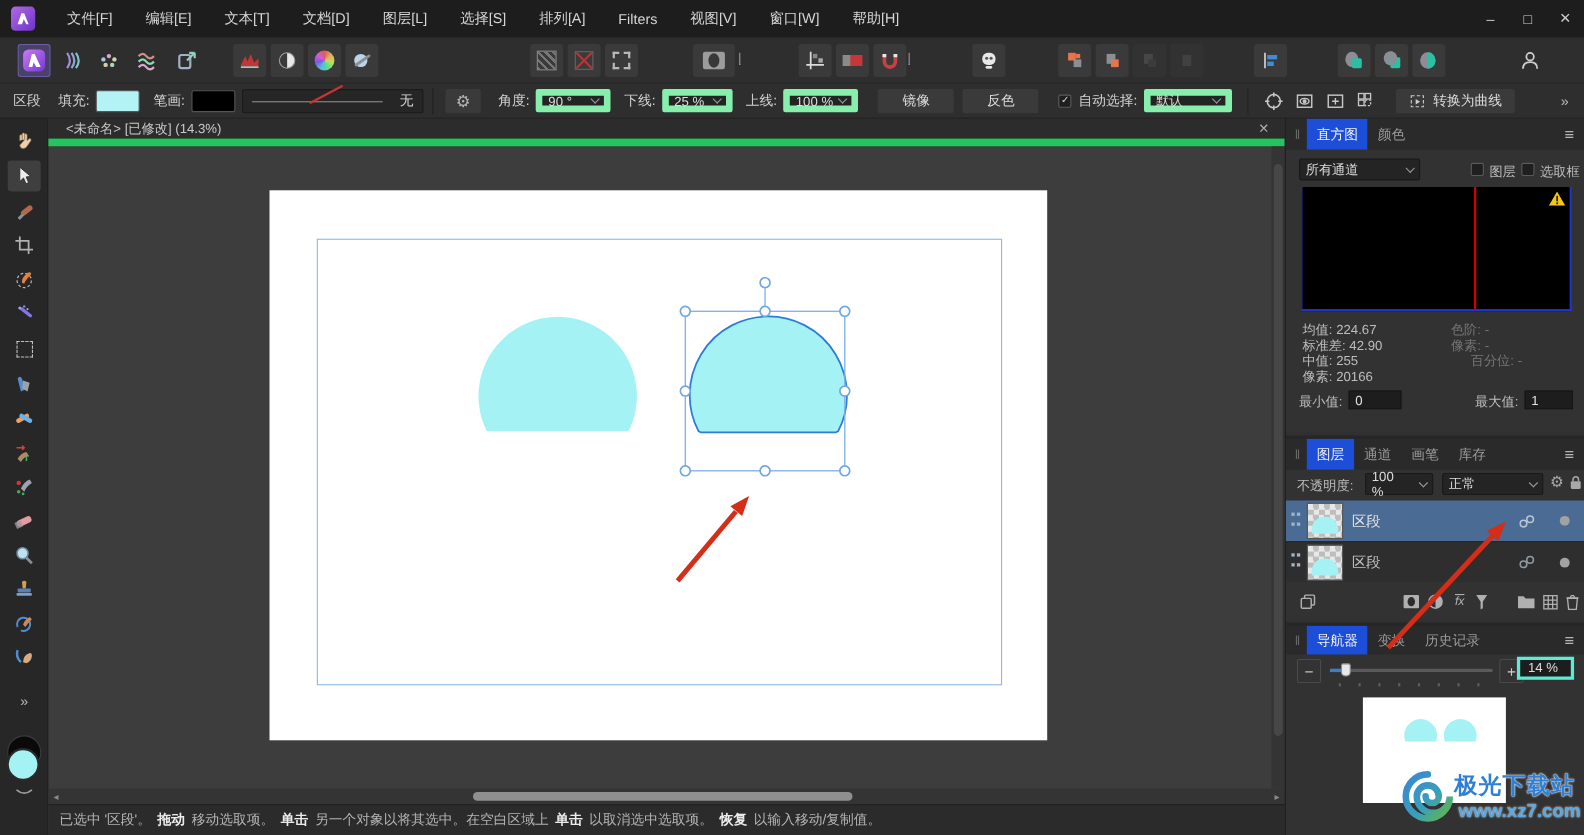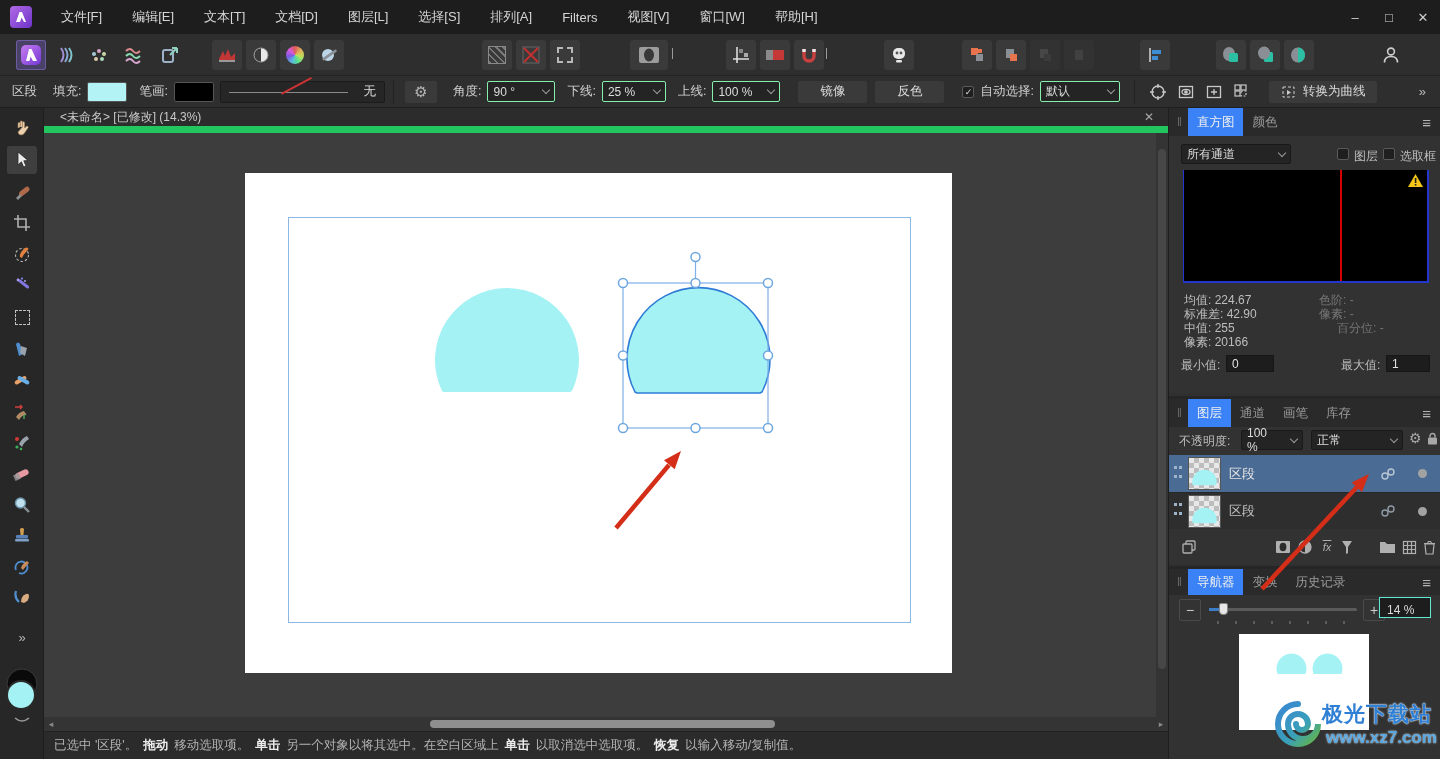--- a/index.html
+++ b/index.html
@@ -22,21 +22,21 @@
   .tb-btn.flat { background:transparent; }
   .tb-btn.sel { background:#4a4168; box-shadow:inset 0 0 0 1px #6c5da0; }
   .tb-btn.dis { opacity:.35; }
   .tb-chev { position:absolute; top:14px; width:10px; height:14px; color:#999; font-size:9px; }
 
   
   #context-toolbar { left:0; top:76px; width:1440px; height:32px; background:#2e2e2e; border-bottom:1px solid #1f1f1f;
     display:flex; align-items:center; color:#d2d2d2; font-size:12.5px; }
   .ctx-label { margin-left:12px; white-space:nowrap; }
   .swatch { width:40px; height:20px; margin-left:6px; border:1px solid #555; border-radius:2px; }
-  .ctx-select { height:21px; background:#242424; border:1px solid #86efac; border-radius:2px; color:#ddd;
+  .ctx-select { height:21px; background:#242424; border:6px solid #86efac; border-radius:2px; color:#ddd;
     display:flex; align-items:center; padding:0 5px; margin-left:6px; font-size:12px; }
   .chev { width:6px; height:6px; border-right:1.4px solid #9a9a9a; border-bottom:1.4px solid #9a9a9a;
     transform:rotate(45deg); margin:-3px 0 0 7px; flex:none; }
   .ctx-btn { height:22px; background:#3a3a3a; border-radius:2px; color:#ddd; display:flex; align-items:center;
     justify-content:center; padding:0 22px; margin-left:8px; font-size:12.5px; }
   .ctx-icon { width:25px; height:22px; margin-left:3px; border-radius:2px; display:flex; align-items:center; justify-content:center; }
   .vsep { width:1px; height:24px; background:#222; margin:0 8px; }
   #stroke-widget { width:165px; height:22px; background:#262626; border:1px solid #1b1b1b; border-radius:2px;
     margin-left:6px; position:relative; display:flex; align-items:center; }
   #stroke-widget .line { position:absolute; left:8px; right:36px; top:10px; height:1.5px; background:#8a8a8a; }
@@ -70,21 +70,21 @@
     border-top:1px solid #222; display:flex; align-items:center; padding-left:8px;
     color:#b5b5b5; font-size:12.5px; }
   #status-bar b { color:#ececec; margin:0 4px; }
   #status-bar span { margin:0 2px; }
 
   
   #right-panel { left:1168px; top:108px; width:272px; height:651px; background:#303030; border-left:1px solid #1e1e1e; }
   .panel-tabs { position:absolute; left:0; width:272px; height:28px; background:#2a2a2a; display:flex; align-items:center; }
   .grip { color:#6a6a6a; font-size:12px; margin:0 6px 0 8px; }
   .ptab { height:28px; display:flex; align-items:center; padding:0 9px; color:#9b9b9b; font-size:12.5px; }
-  .ptab.active { background:#3b82f6; color:#f0f0f0; }
+  .ptab.active { background:#1d4ed8; color:#f0f0f0; }
   .hamburger { margin-left:auto; margin-right:10px; color:#b5b5b5; font-size:15px; }
   .plabel { color:#bdbdbd; font-size:12px; }
   .pselect { height:20px; background:#242424; border:1px solid #191919; border-radius:2px; color:#ddd;
     display:flex; align-items:center; padding:0 5px; font-size:12px;gap:15px; }
   .stat-line { position:absolute; font-size:12px; color:#bdbdbd; white-space:nowrap; }
   .stat-line.dim { color:#757575; }
   .pinput { background:#1d1d1d; border:1px solid #161616; color:#e2e2e2; font-size:12px; height:17px; padding:0 5px;
     font-family:"Liberation Sans",sans-serif; }
   .layer-row { position:absolute; left:0; width:272px; height:37px; display:flex; align-items:center; }
   .layer-row.sel { background:#4a6b93; }
@@ -102,21 +102,21 @@
   
   #nav-preview { position:absolute; left:70px; top:65px; width:130px; height:96px; background:#fff; }
   .zbtn { position:absolute; width:22px; height:22px; border:1px solid #4a4a4a; border-radius:2px; color:#ccc;
     display:flex; align-items:center; justify-content:center; font-size:14px; background:#333; }
   #zoom-track { position:absolute; left:40px; top:39px; width:148px; height:3px; background:#5a5a5a; border-radius:2px; }
   #zoom-fill { position:absolute; left:0; top:0; width:14px; height:3px; background:#3d7ec9; }
   #zoom-handle { position:absolute; left:10px; top:-5px; width:9px; height:12px; background:#e8e8e8;
     border-radius:2px 2px 4px 4px; border:1px solid #888; }
   .ztick { position:absolute; top:52px; width:2px; height:3px; background:#5c5c5c; }
   #zoom-value { position:absolute; left:210px; top:28px; width:52px; height:21px; background:#1d1d1d;
-    border:1px solid #5eead4; color:#ddd; font-size:12px; display:flex; align-items:flex-end; padding-left:7px; }
+    border:3px solid #5eead4; color:#ddd; font-size:12px; display:flex; align-items:flex-start; padding-left:7px; }
 
   
   #watermark { left:1272px; top:698px; width:168px; height:61px; z-index:40; }
   #wm-text1 { position:absolute; left:50px; top:2px; font-size:21px; font-weight:bold; color:#2f7fd4;
     text-shadow:0 0 2px #fff,0 0 1px #fff; letter-spacing:1px; white-space:nowrap; }
   #wm-text2 { position:absolute; left:54px; top:30px; font-size:17px; font-weight:bold; color:#58a7e0;
     text-shadow:0 0 2px #fff; }
 
   #arrows-overlay { left:0; top:0; width:1440px; height:759px; z-index:50; pointer-events:none; }
   svg { display:block; }

